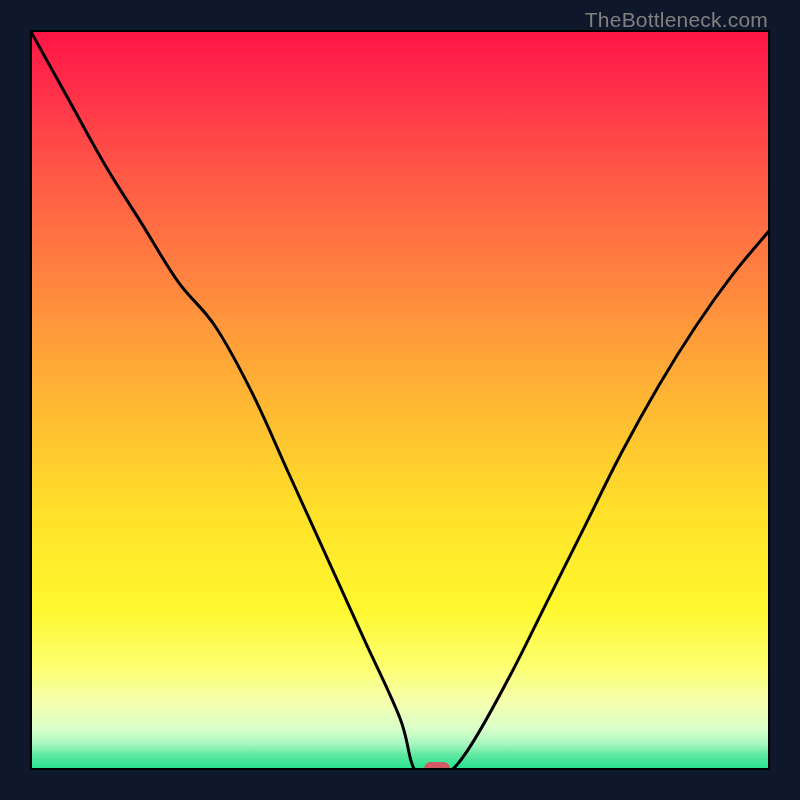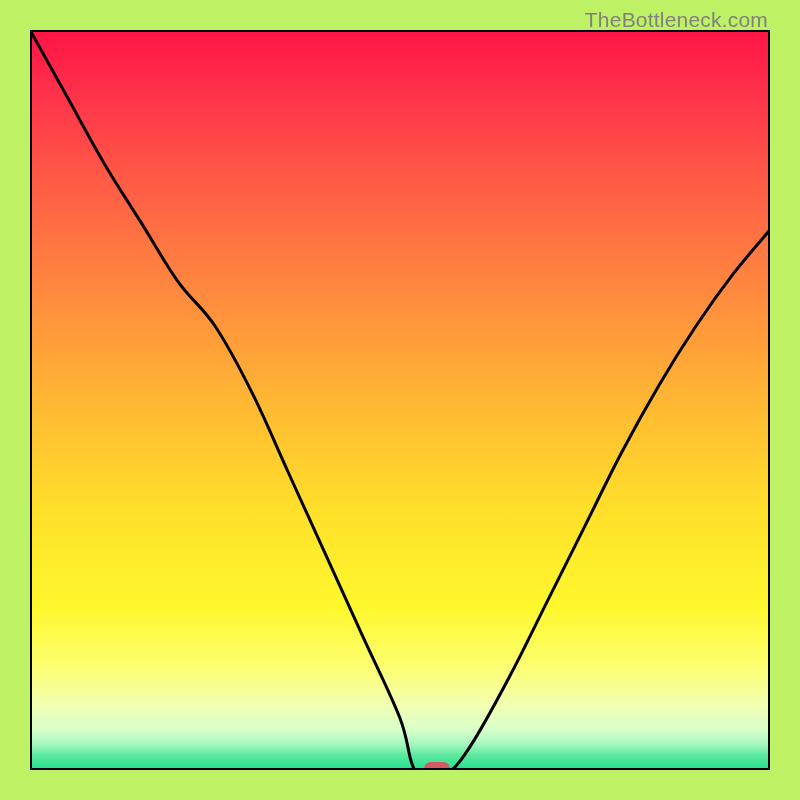--- a/index.html
+++ b/index.html
@@ -9,21 +9,21 @@
     height: 800px;
     background: #000;
     overflow: hidden;
   }
   .frame {
     position: absolute;
     left: 0;
     top: 0;
     width: 800px;
     height: 800px;
-    background: #bef264;
+    background: #0f172a;
   }
   .plot-area {
     position: absolute;
     left: 30px;
     top: 30px;
     width: 740px;
     height: 740px;
     overflow: hidden;
   }
   .gradient-bg {

